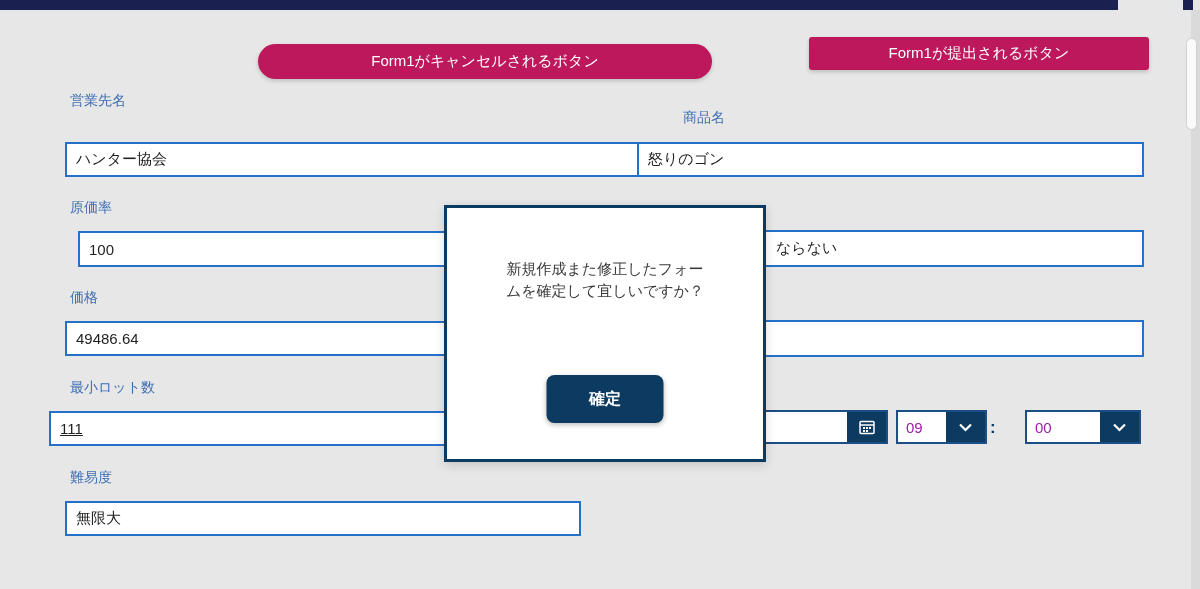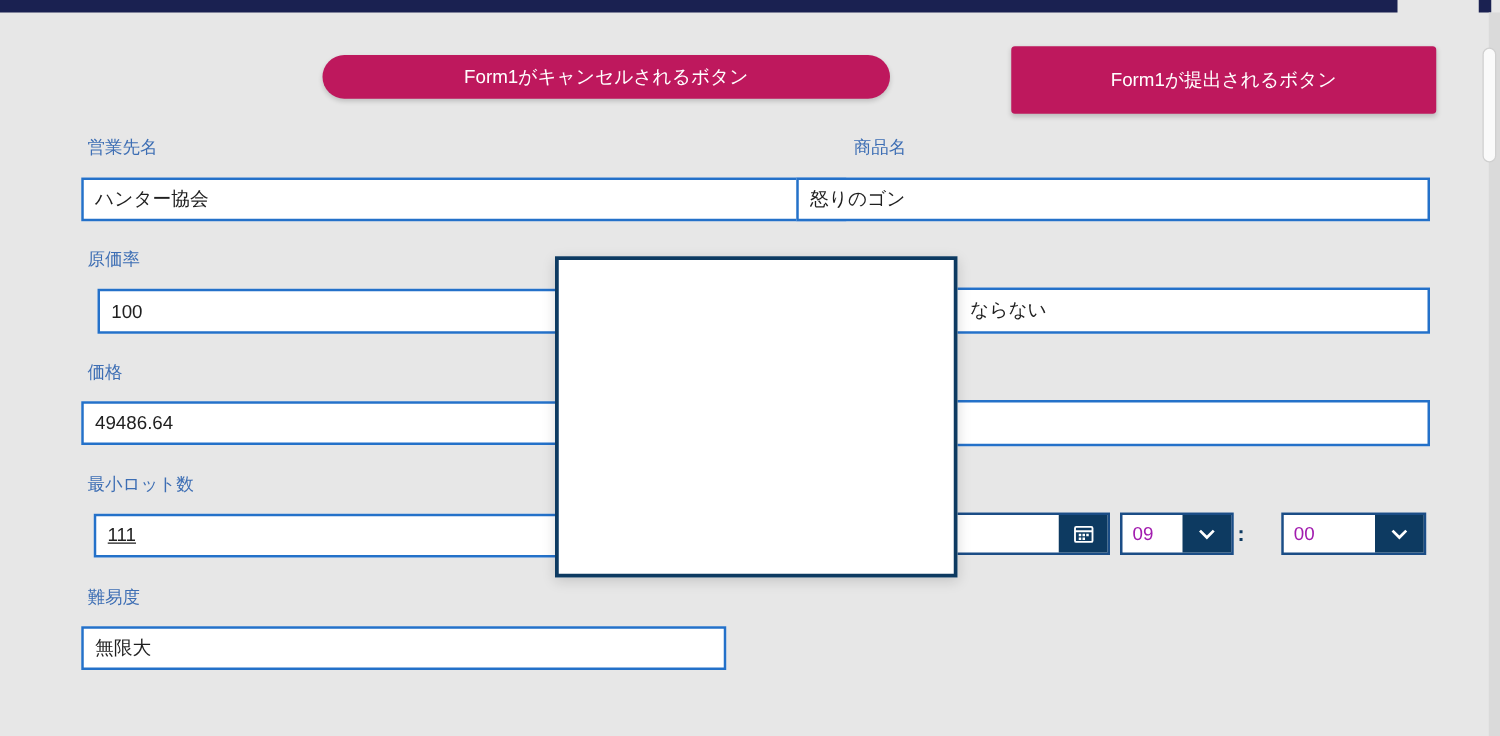--- a/index.html
+++ b/index.html
@@ -20,21 +20,21 @@
   .scroll-track { right:0; top:10px; width:9px; height:579px; background:#dadada; }
   .scroll-thumb { left:1186px; top:38px; width:11px; height:92px; background:#fafafa; border:1px solid #d0d0d0; border-radius:6px; }
 
   
   .btn-purple {
     background:#be185d; color:#ffffff; border:none;
     font-family:inherit; font-size:15px; text-align:center;
     box-shadow:0 2px 4px rgba(0,0,0,0.18); cursor:pointer;
   }
   .btn-cancel { left:258px; top:44px; width:454px; height:35px; border-radius:18px; }
-  .btn-submit { left:809px; top:37px; width:340px; height:54px; border-radius:3px; }
+  .btn-submit { left:809px; top:37px; width:340px; height:33px; border-radius:3px; }
 
   
   .field-label { color:#3d6eb4; font-size:14px; white-space:nowrap; }
   .text-input {
     background:#ffffff; border:2px solid #2471c9; color:#1f1f1f;
     font-family:inherit; font-size:15px; padding:0 9px; outline:none;
   }
   .indent { padding-left:137px; }
 
   
@@ -67,35 +67,35 @@
 <body>
 
 <div class="abs topbar"></div>
 <div class="abs topbar-frag"></div>
 <div class="abs scroll-track"></div>
 <div class="abs scroll-thumb"></div>
 
 <button class="abs btn-purple btn-cancel">Form1がキャンセルされるボタン</button>
 <button class="abs btn-purple btn-submit">Form1が提出されるボタン</button>
 
-<div class="abs field-label" style="left:70px; top:109px;">営業先名</div>
+<div class="abs field-label" style="left:70px; top:92px;">営業先名</div>
 <input class="abs text-input" style="left: 65px; top: 142px; width: 612px; height: 35px;" value="ハンター協会">
 <div class="abs field-label" style="left:637px; top:109px;margin-left:46px;">商品名</div>
 <input class="abs text-input" style="left: 637px; top: 142px; width: 507px; height: 35px;" value="怒りのゴン">
 
 <div class="abs field-label" style="left:70px; top:199px;">原価率</div>
 <input class="abs text-input" style="left: 78px; top: 231px; width: 516px; height: 36px;" value="100">
 <input class="abs text-input indent" style="left: 637px; top: 230px; width: 507px; height: 37px;" value="ならない">
 
 <div class="abs field-label" style="left:70px; top:289px;">価格</div>
 <input class="abs text-input" style="left: 65px; top: 321px; width: 516px; height: 35px;" value="49486.64">
 <input class="abs text-input" style="left: 637px; top: 320px; width: 507px; height: 37px;" value="">
 
 <div class="abs field-label" style="left:70px; top:379px;text-align:center;">最小ロット数</div>
-<input class="abs text-input" style="left: 75px; top: 411px; width: 516px; height: 35px; text-decoration: underline;" value="111">
+<input class="abs text-input" style="left: 49px; top: 411px; width: 516px; height: 35px; text-decoration: underline;" value="111">
 
 <div class="abs dt-box" style="left:637px; top:410px; width:251px; height:34px;">
   <input class="dt-text" value="" style="">
   <button class="dt-btn">
     <span style="display:flex;">
       <svg width="18" height="18" viewBox="0 0 18 18">
         <rect x="2" y="3.5" width="14" height="12" rx="1" fill="none" stroke="#ffffff" stroke-width="1.5"></rect>
         <line x1="2" y1="7" x2="16" y2="7" stroke="#ffffff" stroke-width="1.5"></line>
         <rect x="5" y="9" width="2" height="2" fill="#ffffff"></rect>
         <rect x="8" y="9" width="2" height="2" fill="#ffffff"></rect>
@@ -128,13 +128,15 @@
           <path d="M2 2.5 L7.5 8 L13 2.5" fill="none" stroke="#ffffff" stroke-width="2.2"></path>
         </svg>
     </span>
   </button>
 </div>
 
 <div class="abs field-label" style="left:70px; top:469px;">難易度</div>
 <input class="abs text-input" style="left: 65px; top: 501px; width: 516px; height: 35px;" value="無限大">
 
 <div class="abs modal">
+  <p class="modal-msg">新規作成また修正したフォームを確定して宜しいですか？</p>
+  <button class="modal-confirm">確定</button>
 </div>
 
 </body></html>

